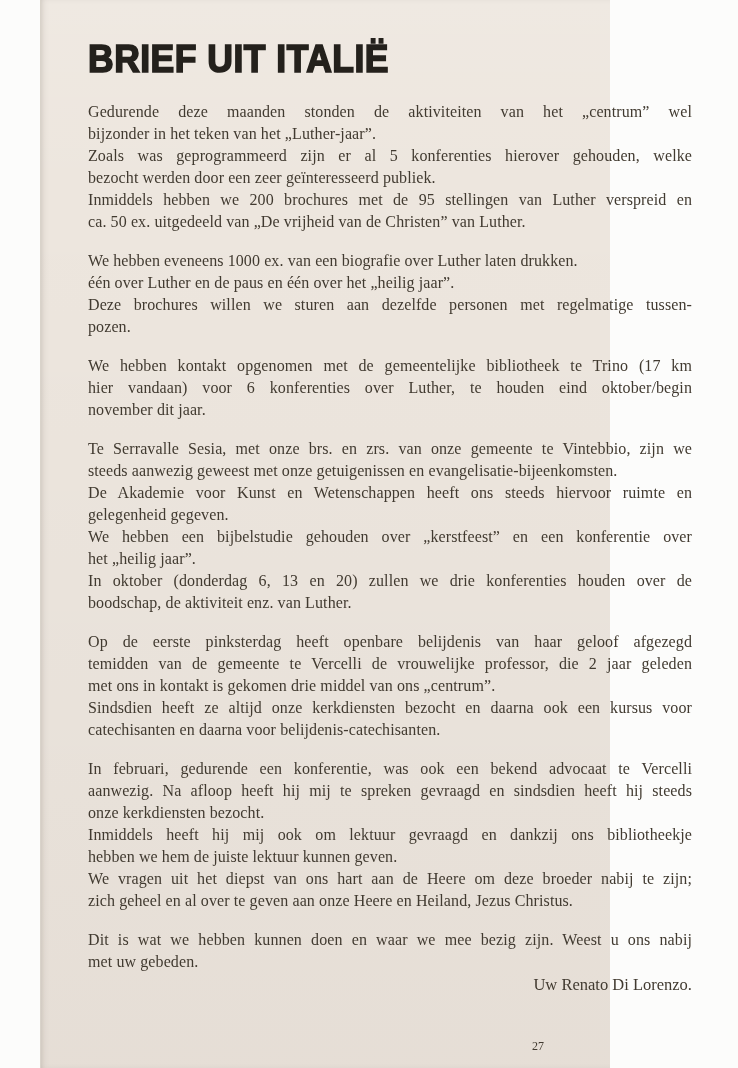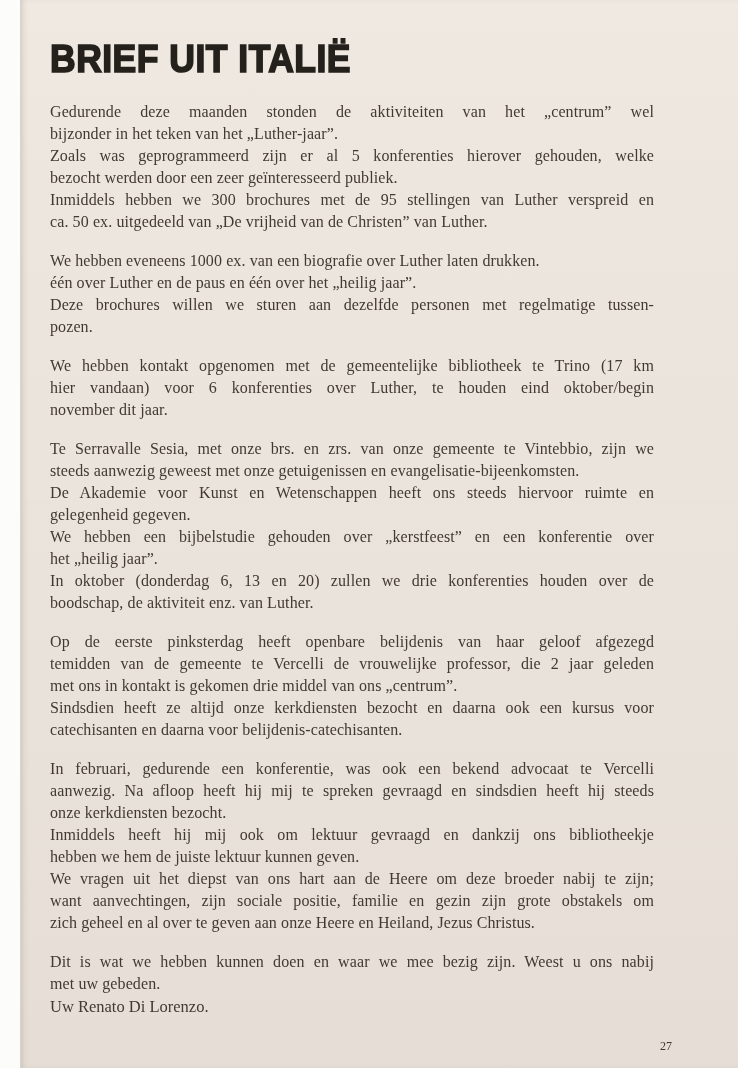--- a/index.html
+++ b/index.html
@@ -20,27 +20,28 @@
     width:738px;height:1068px;
     display:flex;
   }
   .gutter{
     width:20px;height:100%;
     background:var(--margin);
     flex:0 0 auto;
   }
   .page{
     position:relative;
-    width:718px;height:1068px;
+    width:570px;height:1068px;
     background:
       linear-gradient(180deg, rgba(255,255,255,0.12) 0%, rgba(0,0,0,0.0) 18%, rgba(0,0,0,0.02) 70%, rgba(92,70,60,0.05) 100%),
       var(--paper);
     border-left:1px solid var(--edge);
     box-shadow:inset 4px 0 9px -6px rgba(90,80,70,0.45);
-    padding:40px 66px 0 29px;
+    padding:40px 66px 0 47px;
+    margin-left:20px;
   }
   h1.title{
     font-family:"Liberation Sans", sans-serif;
     font-weight:bold;
     -webkit-text-stroke:1.6px var(--title-ink);
     letter-spacing:0.5px;
     font-size:37px;
     line-height:1;
     color:var(--title-ink);
     transform:scale(0.96,1.06);
@@ -57,21 +58,21 @@
   }
   .para{margin-bottom:17px;}
   .para:last-child{margin-bottom:0;}
   .line{text-align:left;font-family:Liberation Serif, serif;}
   .line.j{
     text-align:justify;
     text-align-last:justify;
   }
   .signature{
     width:604px;
-    text-align:left;
+    text-align:right;
     color:var(--ink);
     font-size:16.5px;
     line-height:22px;
     margin-top:1px;
   }
   .pagenum{
     position:absolute;
     right:66px;
     bottom:14px;
     color:var(--ink);
@@ -84,21 +85,21 @@
 <div class="scan">
   <div class="gutter"></div>
   <div class="page">
     <h1 class="title">BRIEF UIT ITALIË</h1>
     <div class="body-text">
         <div class="para">
           <div class="line j">Gedurende deze maanden stonden de aktiviteiten van het „centrum” wel</div>
           <div class="line">bijzonder in het teken van het „Luther-jaar”.</div>
           <div class="line j">Zoals was geprogrammeerd zijn er al 5 konferenties hierover gehouden, welke</div>
           <div class="line">bezocht werden door een zeer geïnteresseerd publiek.</div>
-          <div class="line j">Inmiddels hebben we 300 brochures met de 95 stellingen van Luther verspreid en</div>
+          <div class="line j">Inmiddels hebben we 200 brochures met de 95 stellingen van Luther verspreid en</div>
           <div class="line">ca. 50 ex. uitgedeeld van „De vrijheid van de Christen” van Luther.</div>
         </div>
         <div class="para">
           <div class="line">We hebben eveneens 1000 ex. van een biografie over Luther laten drukken.</div>
           <div class="line">één over Luther en de paus en één over het „heilig jaar”.</div>
           <div class="line j">Deze brochures willen we sturen aan dezelfde personen met regelmatige tussen-</div>
           <div class="line">pozen.</div>
         </div>
         <div class="para">
           <div class="line j">We hebben kontakt opgenomen met de gemeentelijke bibliotheek te Trino (17 km</div>
@@ -122,21 +123,20 @@
           <div class="line j">Sindsdien heeft ze altijd onze kerkdiensten bezocht en daarna ook een kursus voor</div>
           <div class="line">catechisanten en daarna voor belijdenis-catechisanten.</div>
         </div>
         <div class="para">
           <div class="line j">In februari, gedurende een konferentie, was ook een bekend advocaat te Vercelli</div>
           <div class="line j">aanwezig. Na afloop heeft hij mij te spreken gevraagd en sindsdien heeft hij steeds</div>
           <div class="line">onze kerkdiensten bezocht.</div>
           <div class="line j">Inmiddels heeft hij mij ook om lektuur gevraagd en dankzij ons bibliotheekje</div>
           <div class="line">hebben we hem de juiste lektuur kunnen geven.</div>
           <div class="line j">We vragen uit het diepst van ons hart aan de Heere om deze broeder nabij te zijn;</div>
-          <div class="line j">want aanvechtingen, zijn sociale positie, familie en gezin zijn grote obstakels om</div>
           <div class="line">zich geheel en al over te geven aan onze Heere en Heiland, Jezus Christus.</div>
         </div>
         <div class="para">
           <div class="line j">Dit is wat we hebben kunnen doen en waar we mee bezig zijn. Weest u ons nabij</div>
           <div class="line">met uw gebeden.</div>
         </div>
       </div>
     <div class="signature">Uw Renato Di Lorenzo.</div>
     <div class="pagenum">27</div>
   </div>

